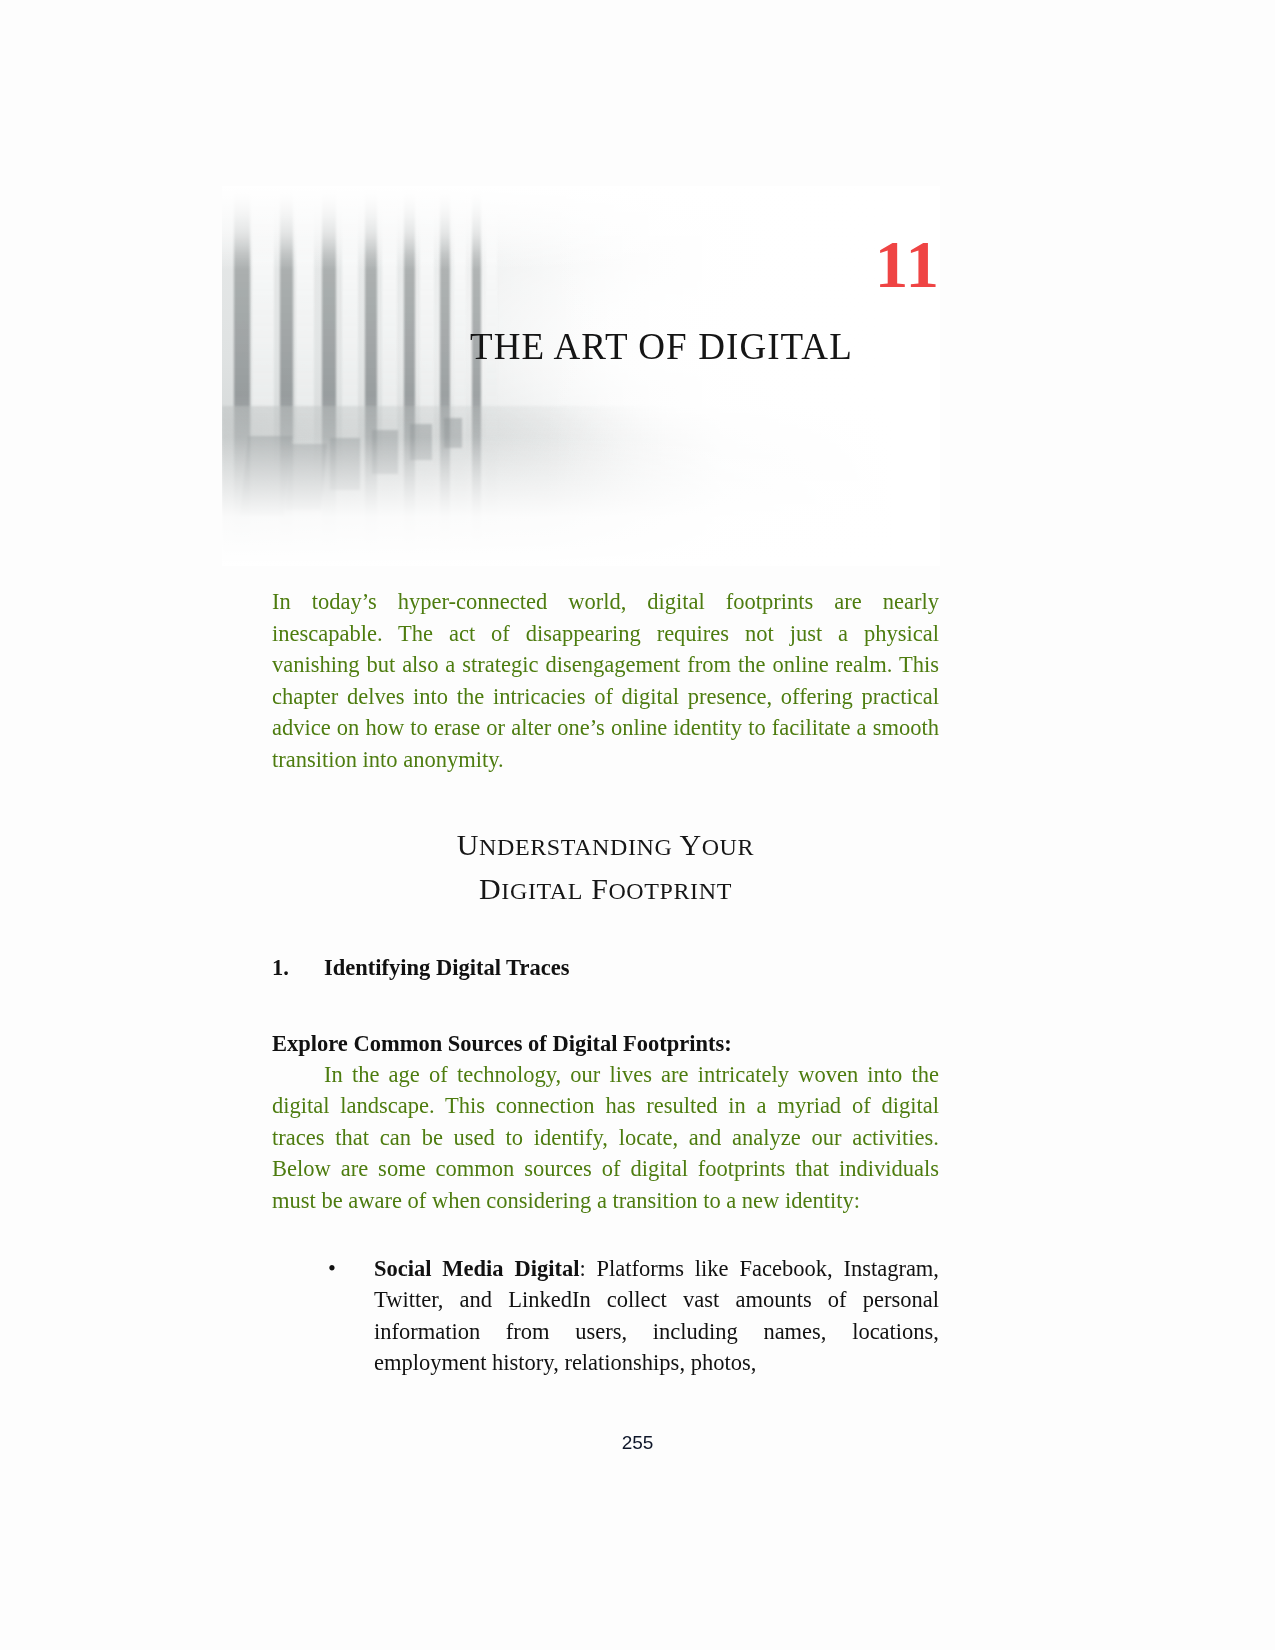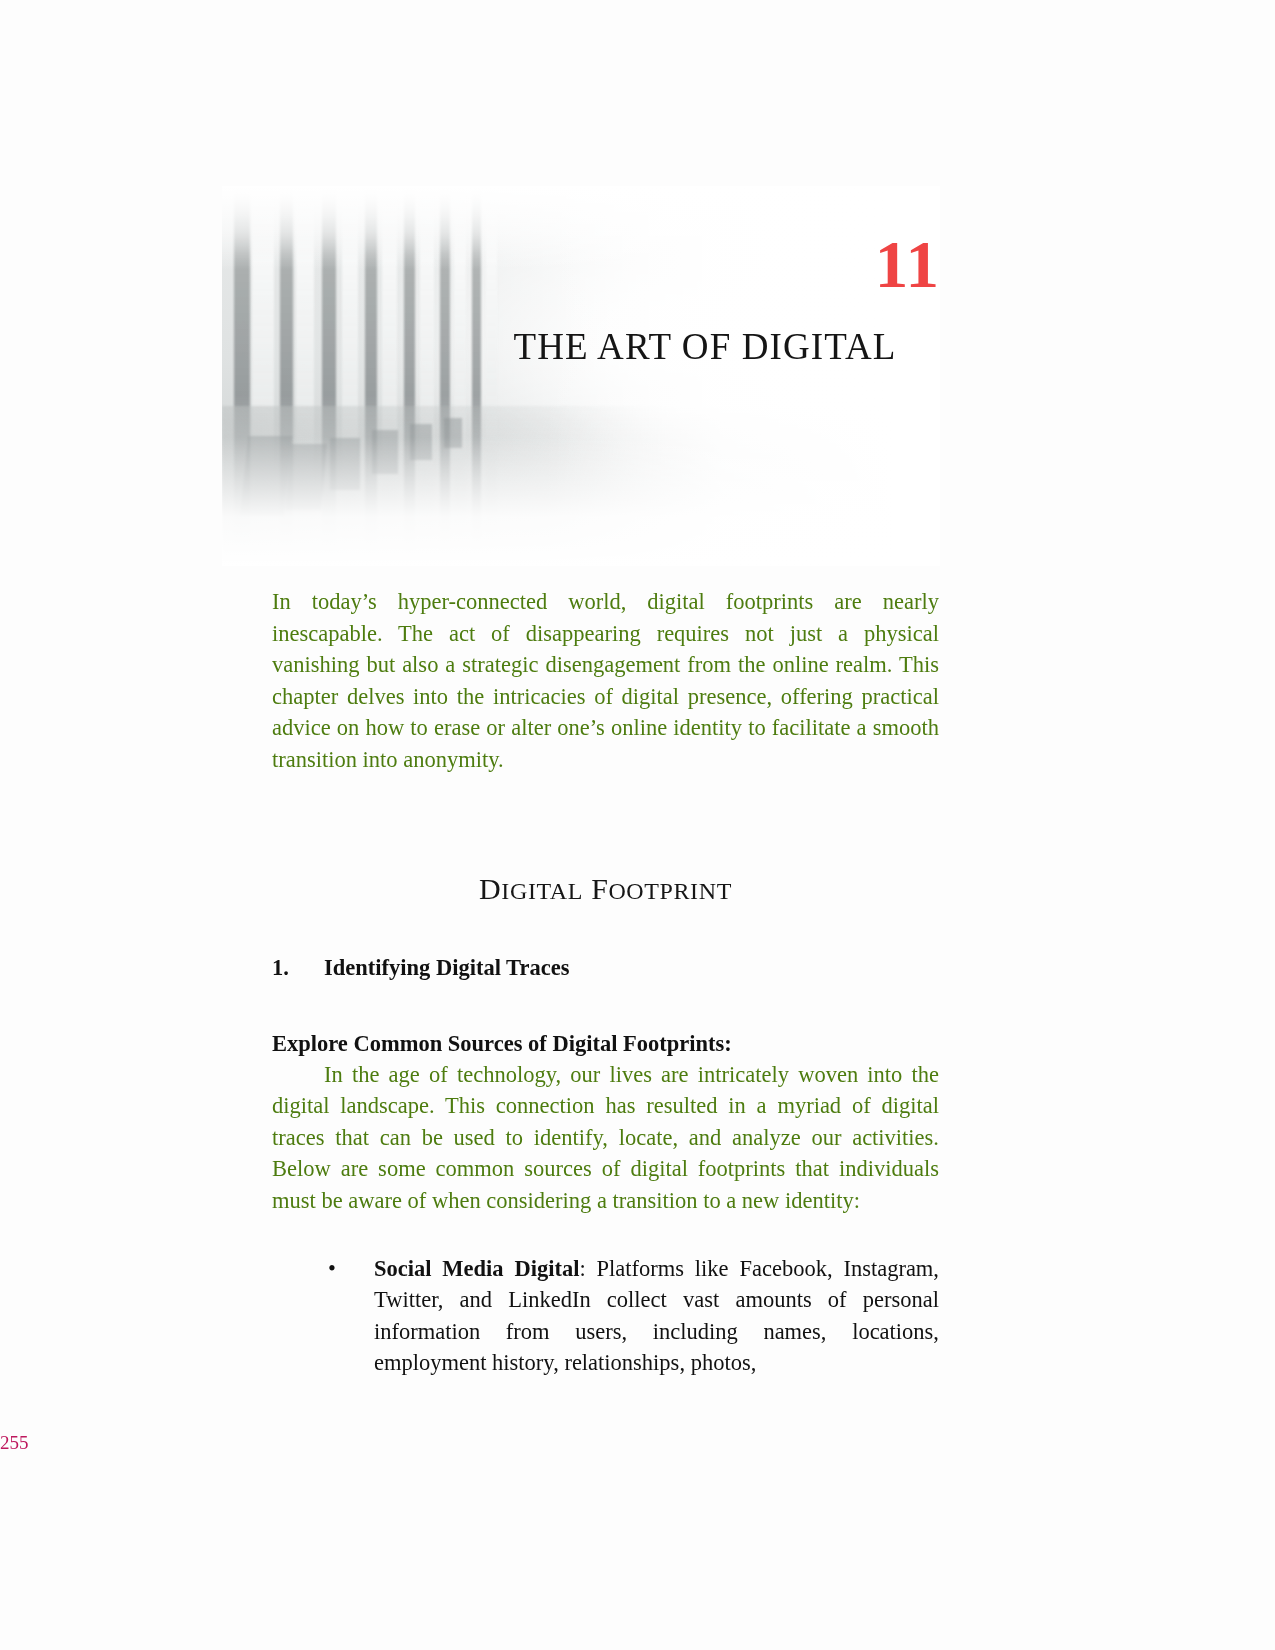--- a/index.html
+++ b/index.html
@@ -117,21 +117,21 @@
     letter-spacing: 1px;
   }
   .chapter-title {
     margin-top: 26px;
     font-family: "Liberation Serif", "DejaVu Serif", serif;
     font-size: 37px;
     font-weight: 400;
     letter-spacing: 1.1px;
     line-height: 1.24;
     color: #151515;
-    text-align: center;
+    text-align: left;
   }
 
   
   .content {
     position: absolute;
     left: 272px;
     top: 586px;
     width: 667px;
   }
   p.body {
@@ -199,24 +199,24 @@
     font-size: 22.5px;
     line-height: 31.6px;
   }
   ul.bullets li b { font-weight: 700; }
 
   .page-number {
     position: absolute;
     left: 0;
     right: 0;
     top: 1432px;
-    text-align: left;
+    text-align: center;
     font-size: 19px;
-    color: #be185d;
-    font-family: Liberation Serif, serif;
+    color: #0f172a;
+    font-family: Liberation Sans, sans-serif;
   }
 </style>
 </head>
 <body>
 
 <div class="page">
 
   <div class="hero">
     <div class="hero-photo">
       <div class="pillar" style="left:12px;  width:16px;"></div>
@@ -253,21 +253,21 @@
     <div class="chapter-title">
       <span>THE ART OF DIGITAL</span><br>
     </div>
   </div>
 
   <div class="content">
 
     <p class="body">In today’s hyper-connected world, digital footprints are nearly inescapable. The act of disappearing requires not just a physical vanishing but also a strategic disengagement from the online realm. This chapter delves into the intricacies of digital presence, offering practical advice on how to erase or alter one’s online identity to facilitate a smooth transition into anonymity.</p>
 
     <h2 class="section-heading">
-      <br>
+      <span><span class="sc-first">U</span><span class="sc-rest">NDERSTANDING</span> <span class="sc-first">Y</span><span class="sc-rest">OUR</span></span><br>
       <span><span class="sc-first">D</span><span class="sc-rest">IGITAL</span> <span class="sc-first">F</span><span class="sc-rest">OOTPRINT</span></span>
     </h2>
 
     <div class="numbered-item">
       <span class="num">1.</span>
       <span class="txt">Identifying Digital Traces</span>
     </div>
 
     <div class="sub-heading">Explore Common Sources of Digital Footprints:</div>
 

